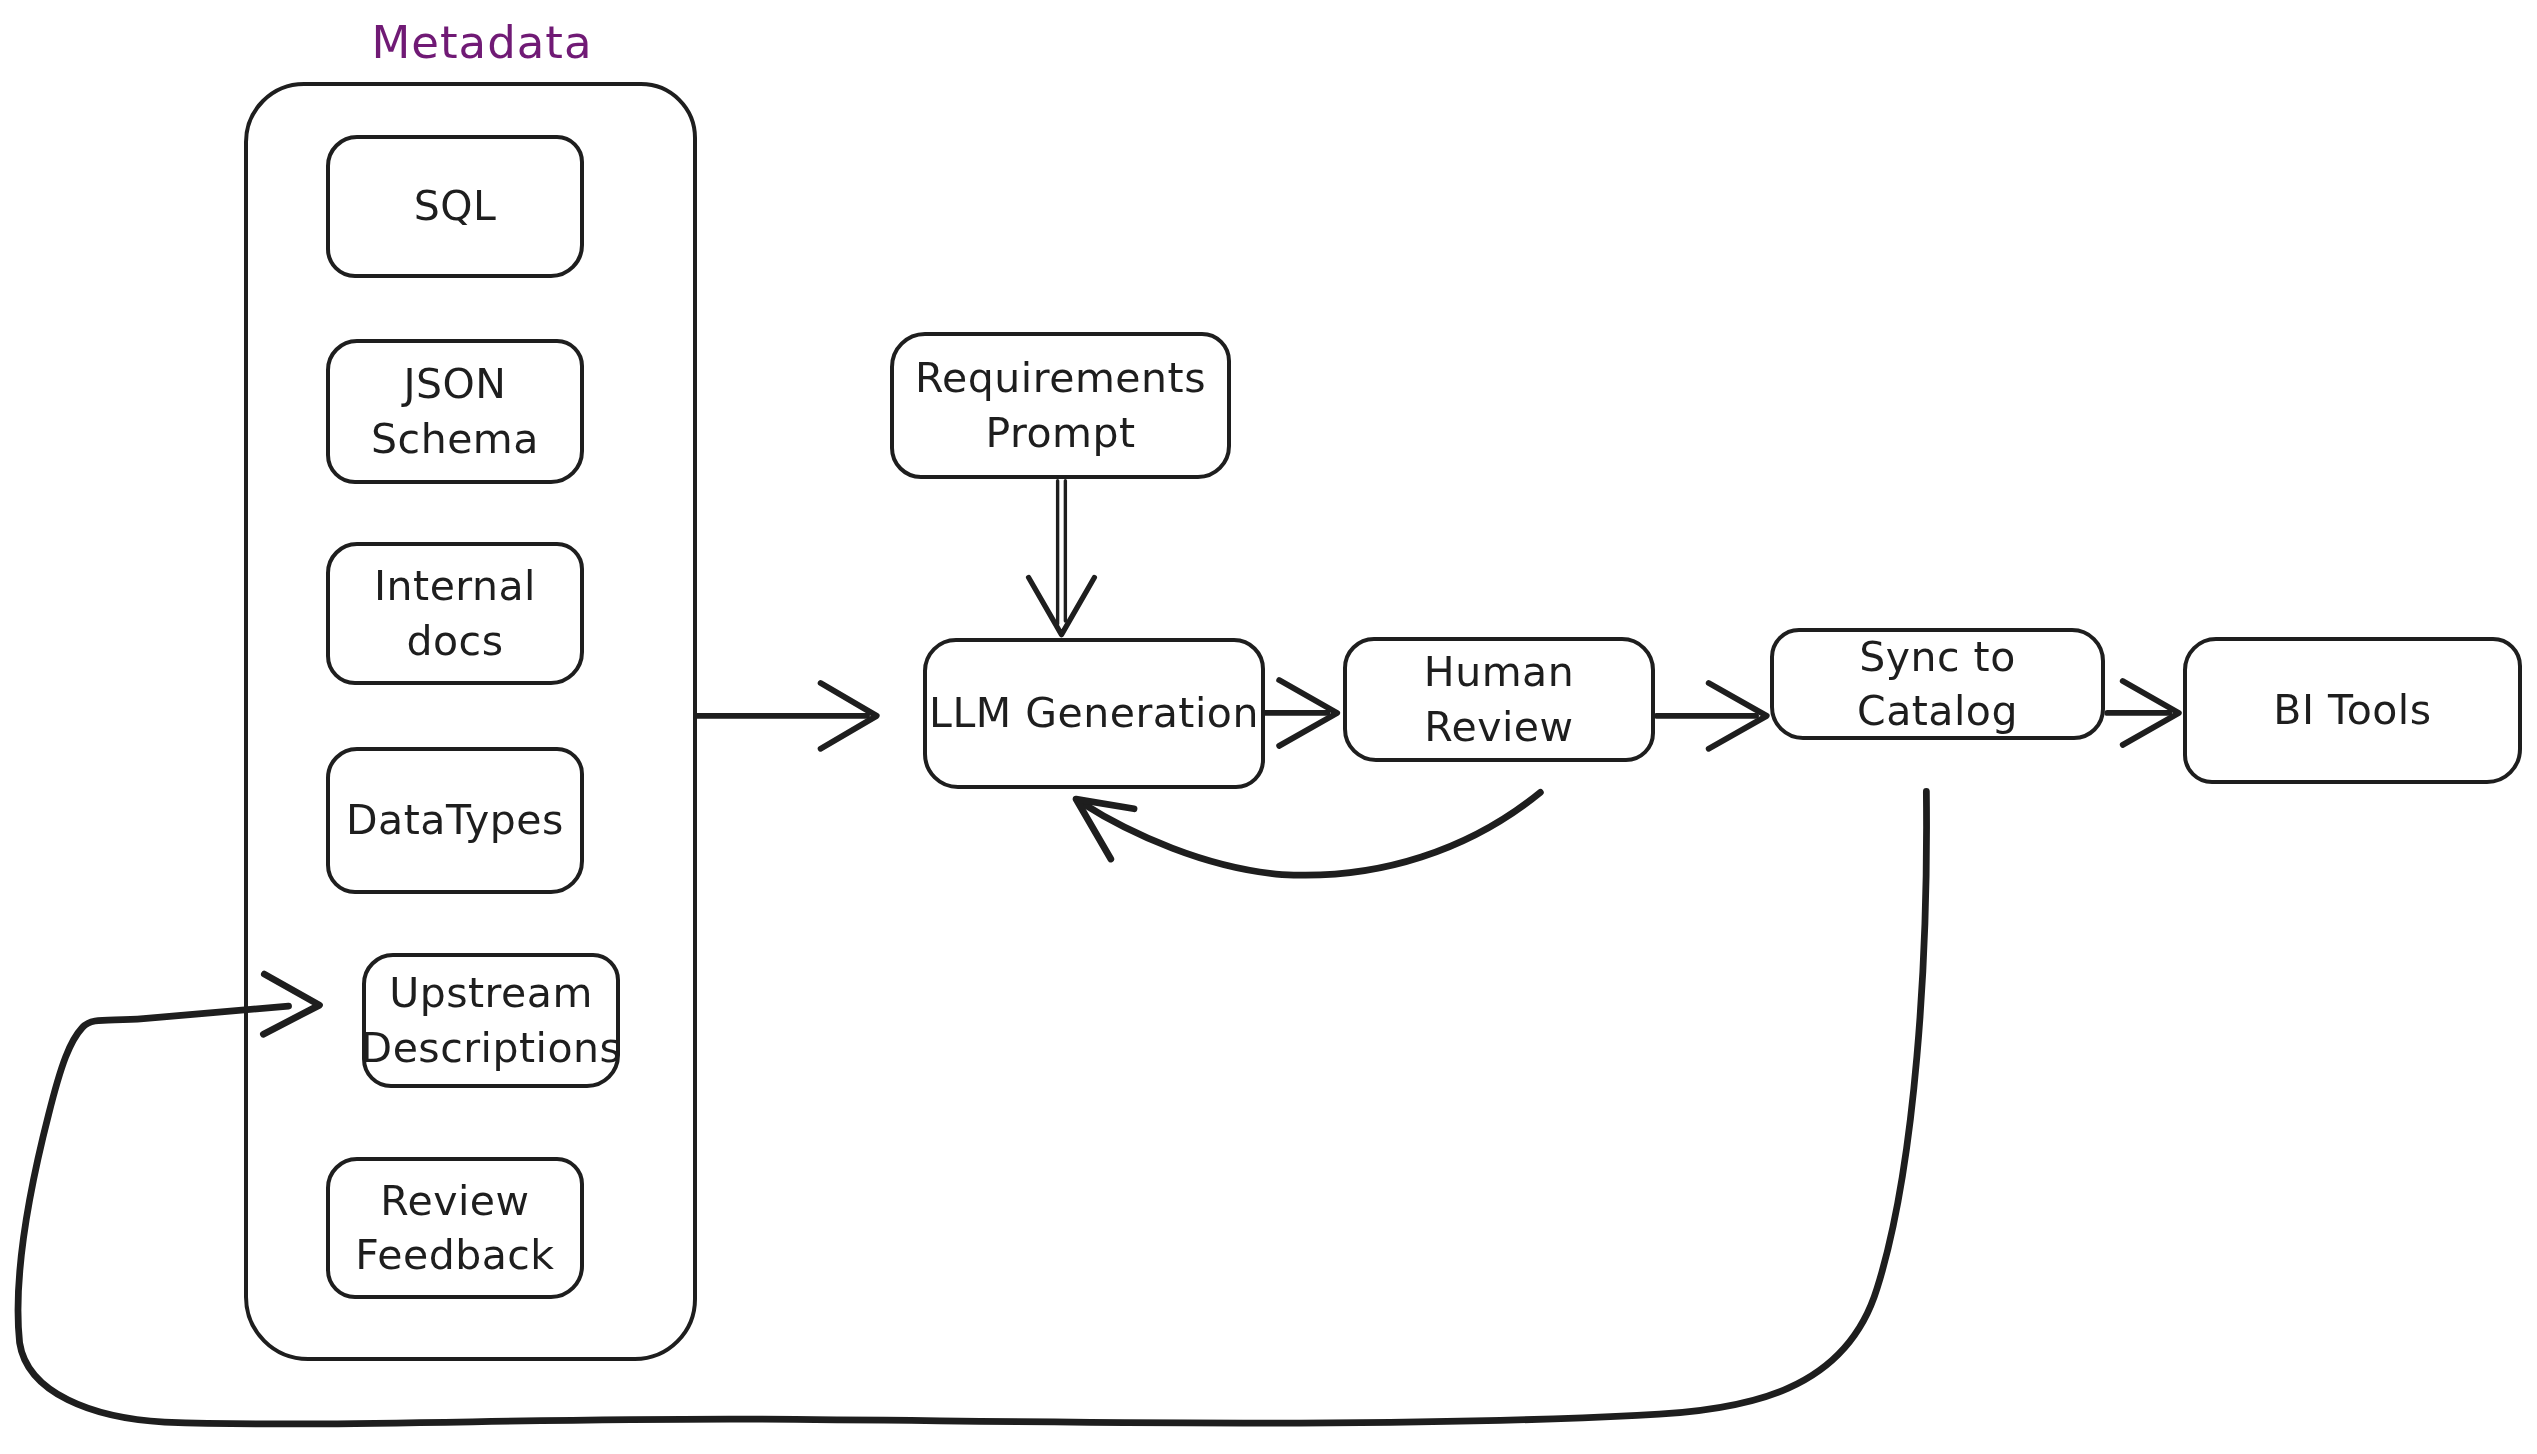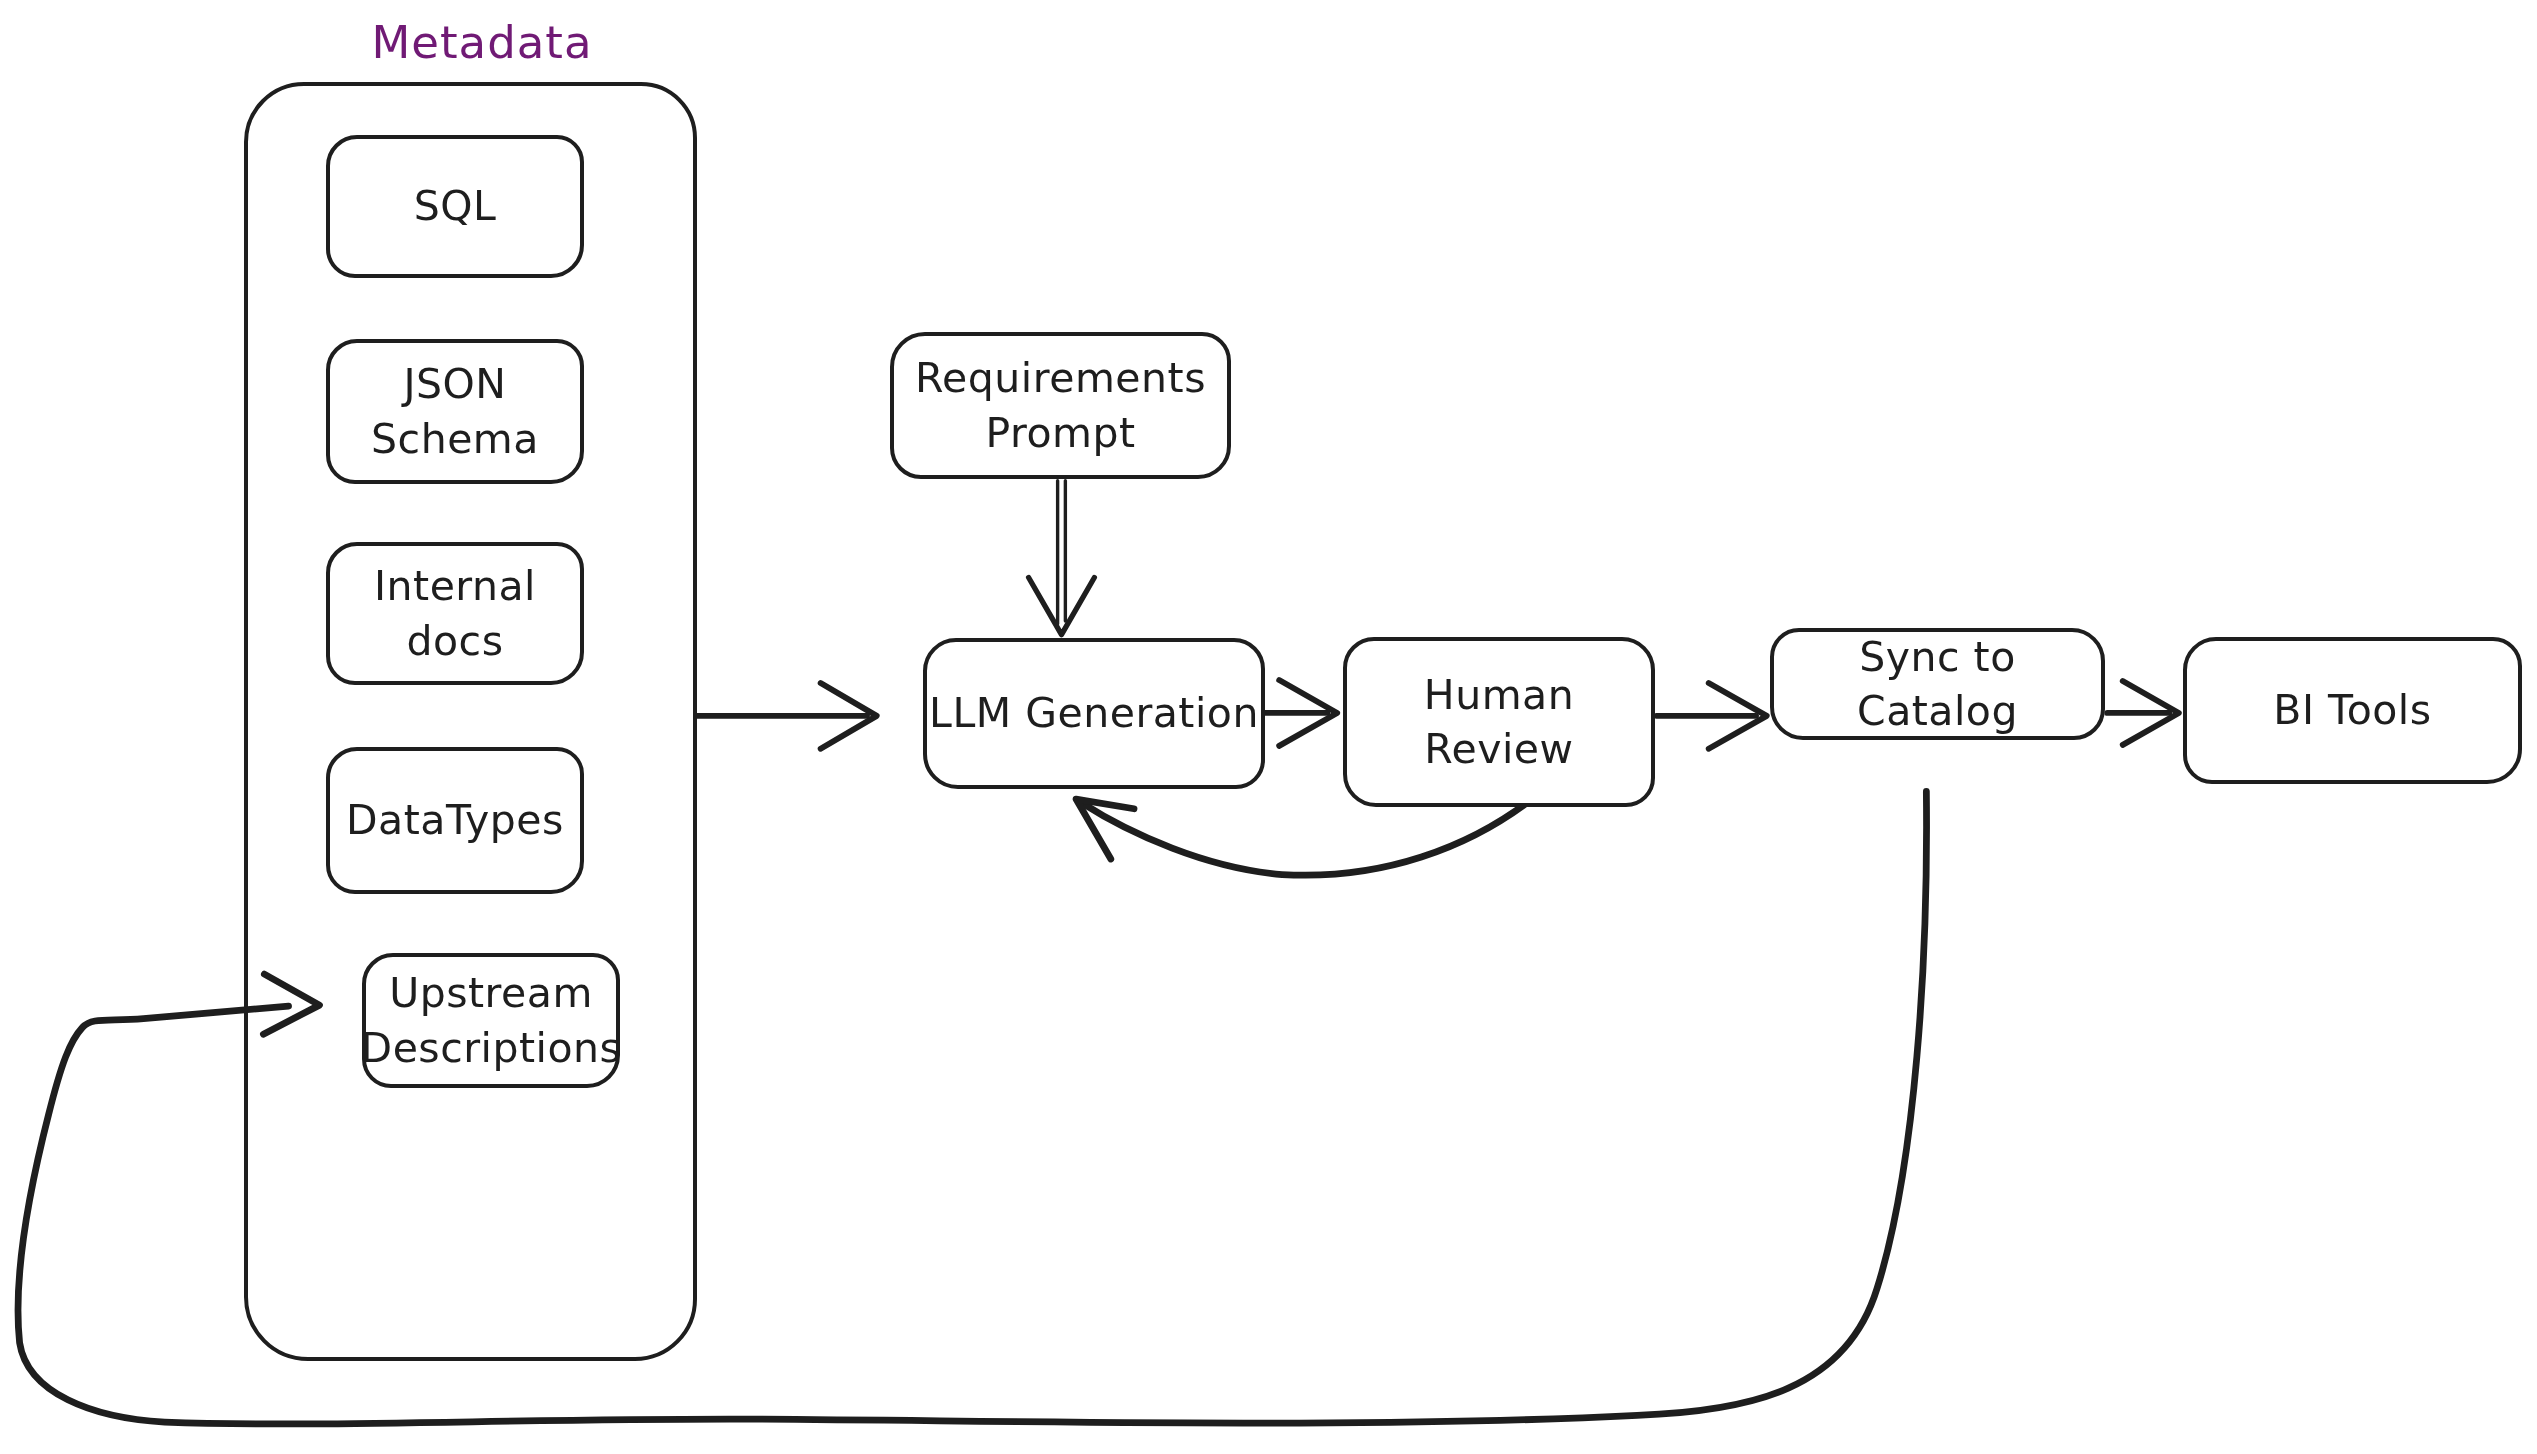--- a/index.html
+++ b/index.html
@@ -69,21 +69,21 @@
   .col-box { left: 326px; width: 258px; border-radius: 31px 27px 33px 29px; }
   .n-sql            { top: 135px;  height: 143px; }
   .n-json-schema    { top: 339px;  height: 145px; }
   .n-internal-docs  { top: 542px;  height: 143px; }
   .n-datatypes      { top: 747px;  height: 147px; }
   .n-upstream       { top: 953px;  height: 135px; margin-left: 36px; }
   .n-review-fb      { top: 1157px; height: 142px; }
   
   .n-requirements   { left: 890px;  top: 332px; width: 341px; height: 147px; border-radius: 35px 29px 33px 31px; }
   .n-llm            { left: 883px;  top: 638px; width: 342px; height: 151px; border-radius: 33px 31px 29px 35px; margin-left: 40px; }
-  .n-human          { left: 1343px; top: 637px; width: 312px; height: 170px; border-radius: 31px 33px 29px 33px; }
+  .n-human          { left: 1343px; top: 637px; width: 312px; height: 125px; border-radius: 31px 33px 29px 33px; }
   .n-sync           { left: 1770px; top: 628px; width: 335px; height: 112px; border-radius: 29px 33px 31px 33px; }
   .n-bi             { left: 2183px; top: 637px; width: 339px; height: 147px; border-radius: 33px 29px 35px 29px; }
 </style>
 </head>
 <body>
 
 <div class="canvas">
 
   <svg class="edges-layer" viewBox="0 0 2623 1503" xmlns="http://www.w3.org/2000/svg">
 
@@ -131,20 +131,24 @@
   <div class="node col-box n-internal-docs">
     <span class="node-label">Internal docs</span>
   </div>
   <div class="node col-box n-datatypes">
     <span class="node-label">DataTypes</span>
   </div>
   <div class="node col-box n-upstream">
     <span class="node-label">Upstream
 Descriptions</span>
   </div>
+  <div class="node col-box n-review-fb">
+    <span class="node-label">Review
+Feedback</span>
+  </div>
 
   <div class="node n-requirements">
     <span class="node-label">Requirements
 Prompt</span>
   </div>
   <div class="node n-llm">
     <span class="node-label">LLM Generation</span>
   </div>
   <div class="node n-human">
     <span class="node-label">Human Review</span>

